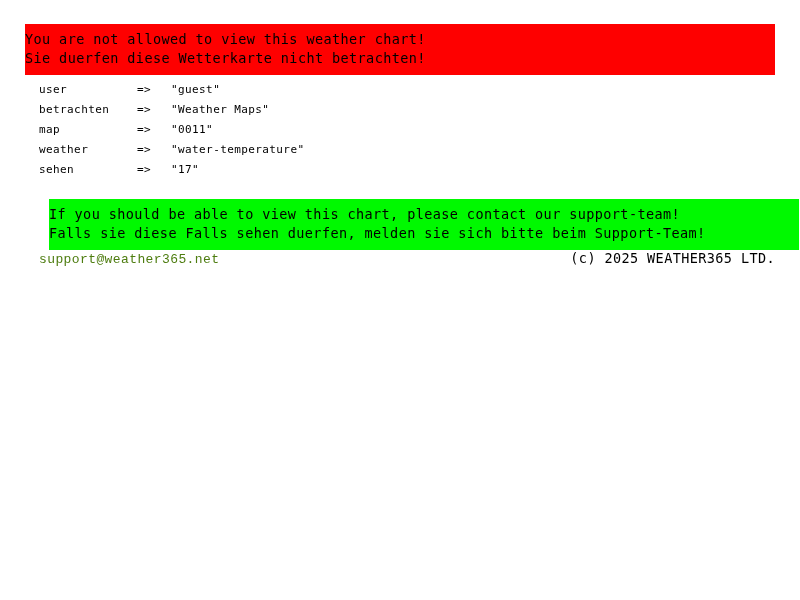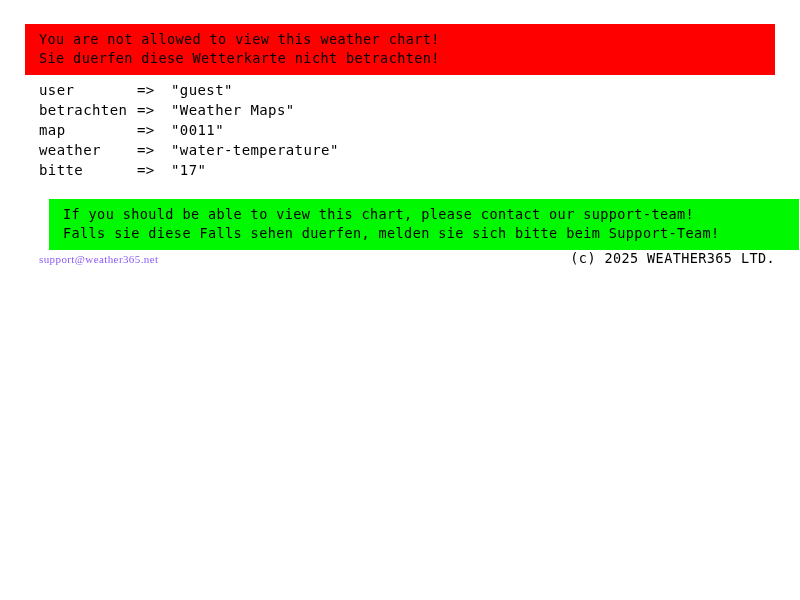--- a/index.html
+++ b/index.html
@@ -18,21 +18,21 @@
   .page {
     position: relative;
     width: 800px;
     height: 600px;
   }
   .banner {
     position: absolute;
     left: 25px;
     width: 750px;
     box-sizing: border-box;
-    padding: 6px 14px 7px 14px;
+    padding: 6px 14px 7px 0;
   }
   .banner-error {
     top: 24px;
     background: #fe0000;
   }
   .banner-info {
     top: 199px;
     background: #00f900;
     margin-left: 24px;
   }
@@ -44,21 +44,21 @@
     letter-spacing: 0.4px;
   }
   .params {
     position: absolute;
     left: 39px;
     top: 80px;
     border-collapse: collapse;
   }
   .params td {
     font-family: "DejaVu Sans Mono", "Liberation Mono", monospace;
-    font-size: 14px;
+    font-size: 11px;
     line-height: 20px;
     padding: 0;
     white-space: pre;
     letter-spacing: 0.4px;
     vertical-align: top;
   }
   .params td.key {
     width: 98px;
   }
   .params td.arrow {
@@ -67,25 +67,25 @@
   .footer {
     position: absolute;
     top: 250px;
     left: 39px;
     width: 736px;
     display: flex;
     justify-content: space-between;
     align-items: baseline;
   }
   .footer .contact {
-    font-family: Liberation Serif, serif;
-    font-size: 11px;
+    font-family: Liberation Mono, monospace;
+    font-size: 13px;
     letter-spacing: 0.4px;
     white-space: pre;
-    color: #8b5cf6;
+    color: #4d7c0f;
     text-decoration: none;
   }
   .footer .copyright {
     font-family: "DejaVu Sans Mono", "Liberation Mono", monospace;
     font-size: 13.5px;
     letter-spacing: 0.4px;
     white-space: pre;
     text-align: center;
   }
 </style>
@@ -115,21 +115,21 @@
         <td class="key">map</td>
         <td class="arrow">=&gt;</td>
         <td class="value">"0011"</td>
       </tr>
       <tr>
         <td class="key">weather</td>
         <td class="arrow">=&gt;</td>
         <td class="value">"water-temperature"</td>
       </tr>
       <tr>
-        <td class="key">bitte</td>
+        <td class="key">sehen</td>
         <td class="arrow">=&gt;</td>
         <td class="value">"17"</td>
       </tr>
     </tbody>
   </table>
 
   <div class="banner banner-info">
     <div class="banner-line">If you should be able to view this chart, please contact our support-team!</div>
     <div class="banner-line">Falls sie diese Falls sehen duerfen, melden sie sich bitte beim Support-Team!</div>
   </div>

